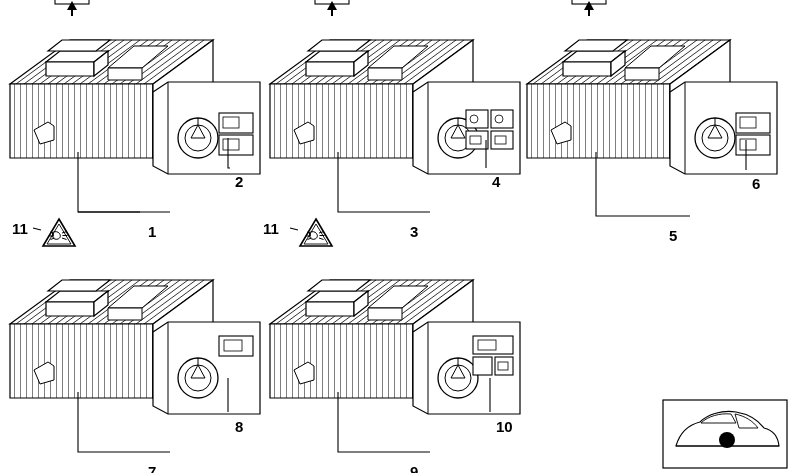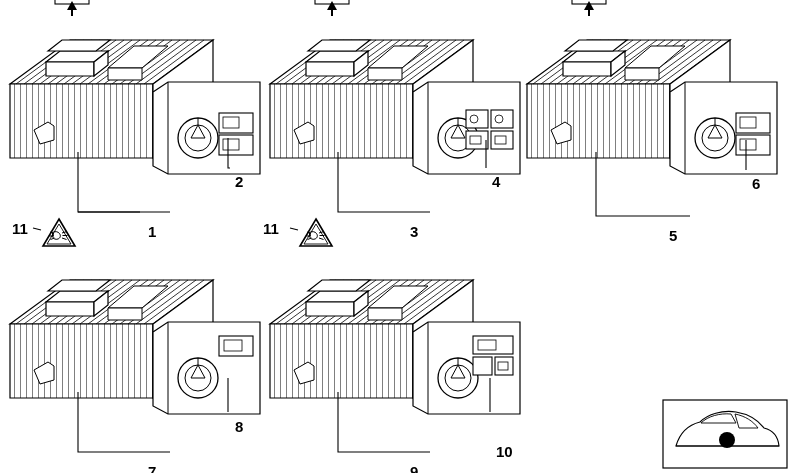--- a/index.html
+++ b/index.html
@@ -239,17 +239,17 @@
 
   <div class="num" style="left:148px; top:224px;">1</div>
   <div class="num" style="left:235px; top:174px;">2</div>
   <div class="num" style="left:410px; top:224px;">3</div>
   <div class="num" style="left:492px; top:174px;">4</div>
   <div class="num" style="left:669px; top:228px;">5</div>
   <div class="num" style="left:752px; top:176px;">6</div>
   <div class="num" style="left:148px; top:464px;">7</div>
   <div class="num" style="left:235px; top:419px;">8</div>
   <div class="num" style="left:410px; top:464px;">9</div>
-  <div class="num" style="left:496px; top:444px;">10</div>
+  <div class="num" style="left:496px; top:419px;">10</div>
   <div class="num" style="left:12px;  top:221px;">11</div>
   <div class="num" style="left:263px; top:221px;">11</div>
 
 </div>
 
 </body></html>

